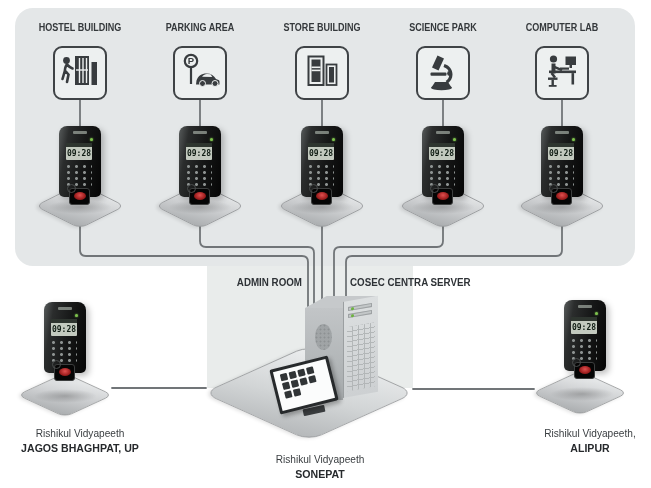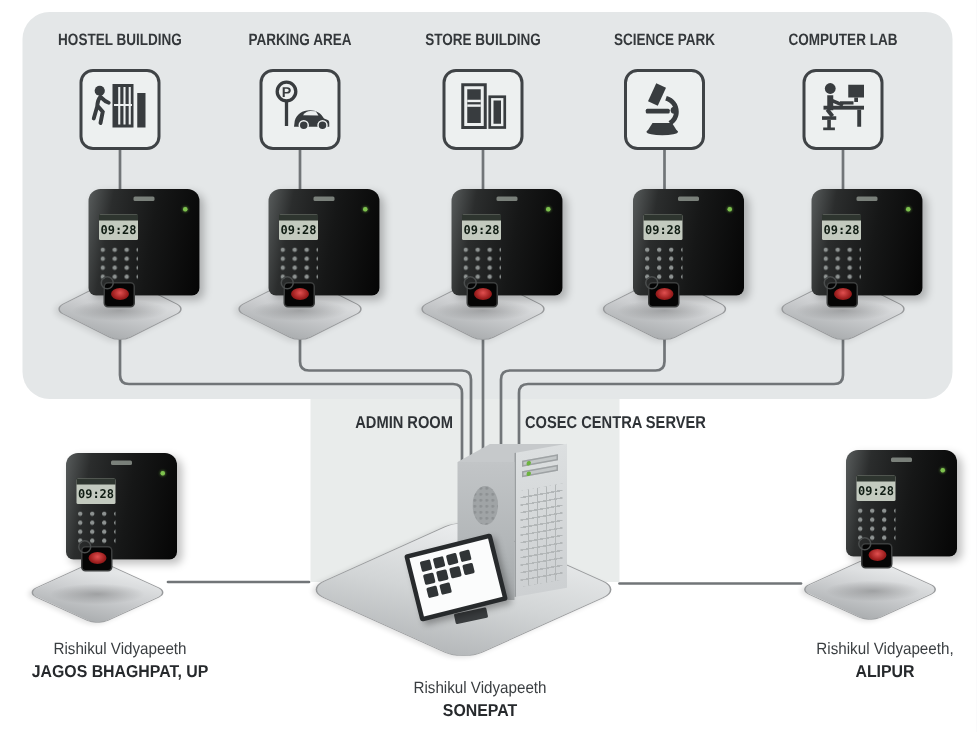--- a/index.html
+++ b/index.html
@@ -30,21 +30,21 @@
   .pad{position:absolute;background:linear-gradient(160deg,#e8eaeb 8%,#ccced0 52%,#a9acae 100%);
        border:1px solid #97999b;box-sizing:border-box;z-index:2;box-shadow:0 3px 5px rgba(0,0,0,.12);}
   .pad-sm{width:64px;height:64px;border-radius:10px;transform:translate(-50%,-50%) scaleY(.5) rotate(45deg);}
   .pad-md{width:68px;height:68px;border-radius:10px;transform:translate(-50%,-50%) scaleY(.46) rotate(45deg);}
   .pad-lg{width:150px;height:150px;border-radius:18px;transform:translate(-50%,-50%) scaleY(.45) rotate(45deg);
           background:linear-gradient(160deg,#e9ebec 8%,#d2d5d6 55%,#b4b7b9 100%);}
   .dev-shadow{position:absolute;width:64px;height:14px;transform:translateX(-50%);
               background:radial-gradient(ellipse,rgba(0,0,0,.22),rgba(0,0,0,0) 70%);z-index:3;}
 
   
-  .device-slot{position:absolute;width:42px;height:71px;z-index:4;padding-left:32px;}
+  .device-slot{position:absolute;width:42px;height:71px;z-index:4;}
   .dev-body{position:absolute;inset:0;border-radius:8px 8px 5px 5px;
             background:linear-gradient(100deg,#585c5c 0%,#2b2d2d 20%,#161717 55%,#050505 100%);
             box-shadow:3px 3px 6px rgba(0,0,0,.25);}
   .dev-brand{position:absolute;left:50%;top:5px;transform:translateX(-50%);width:14px;height:3px;
              background:#9aa29a;opacity:.75;border-radius:1px;}
   .dev-led{position:absolute;right:8px;top:12px;width:3px;height:3px;border-radius:50%;
            background:#7ec24e;box-shadow:0 0 2px #7ec24e;}
   .dev-screen{position:absolute;left:7px;top:17px;width:26px;height:17px;background:#c3cabf;border-radius:1px;}
   .dev-screen-bar{position:absolute;top:0;left:0;right:0;height:4px;background:#2e352f;}
   .dev-time{position:absolute;top:4px;left:0;right:0;bottom:0;text-align:center;

